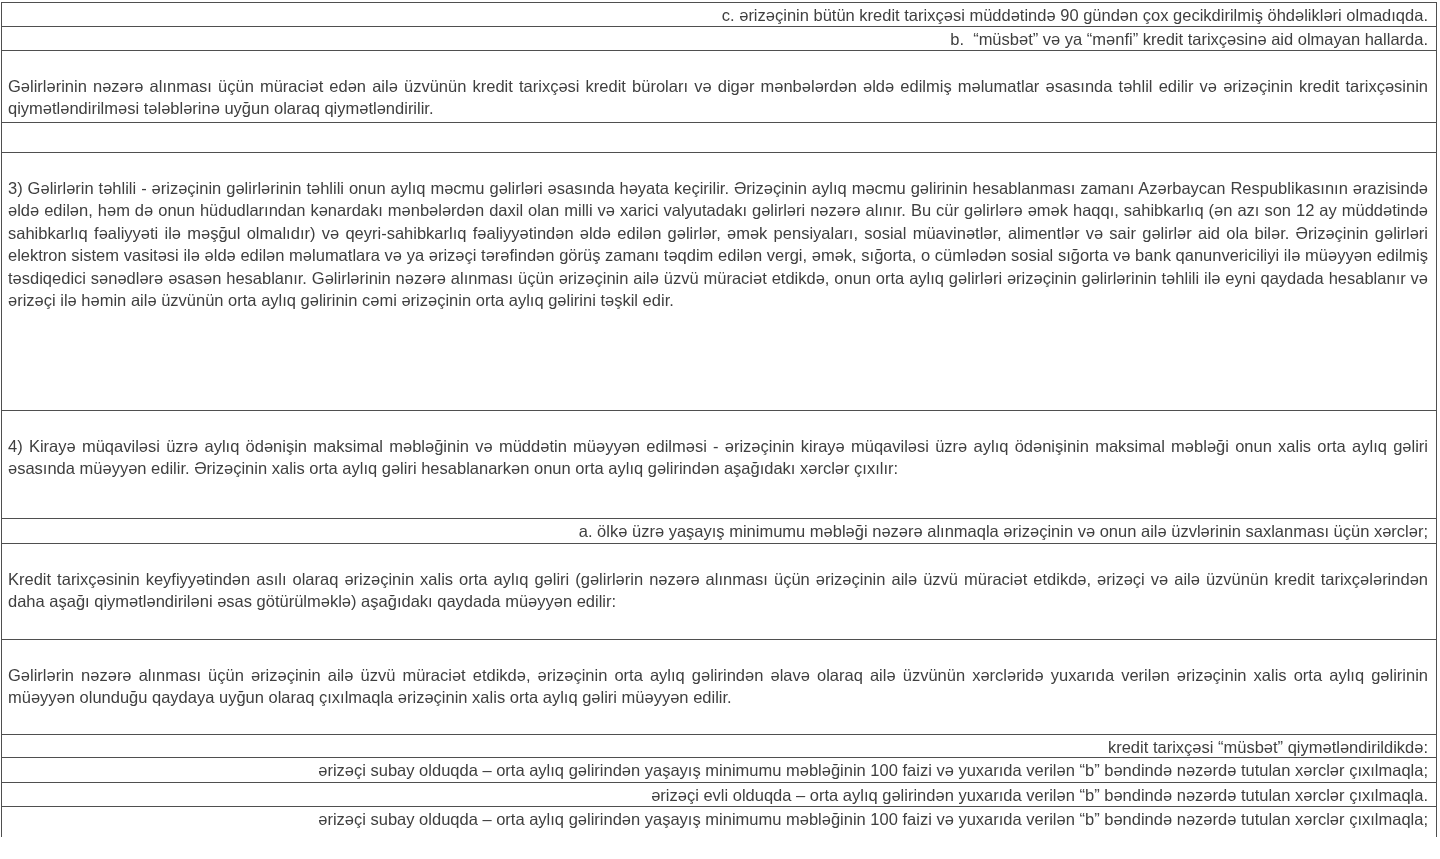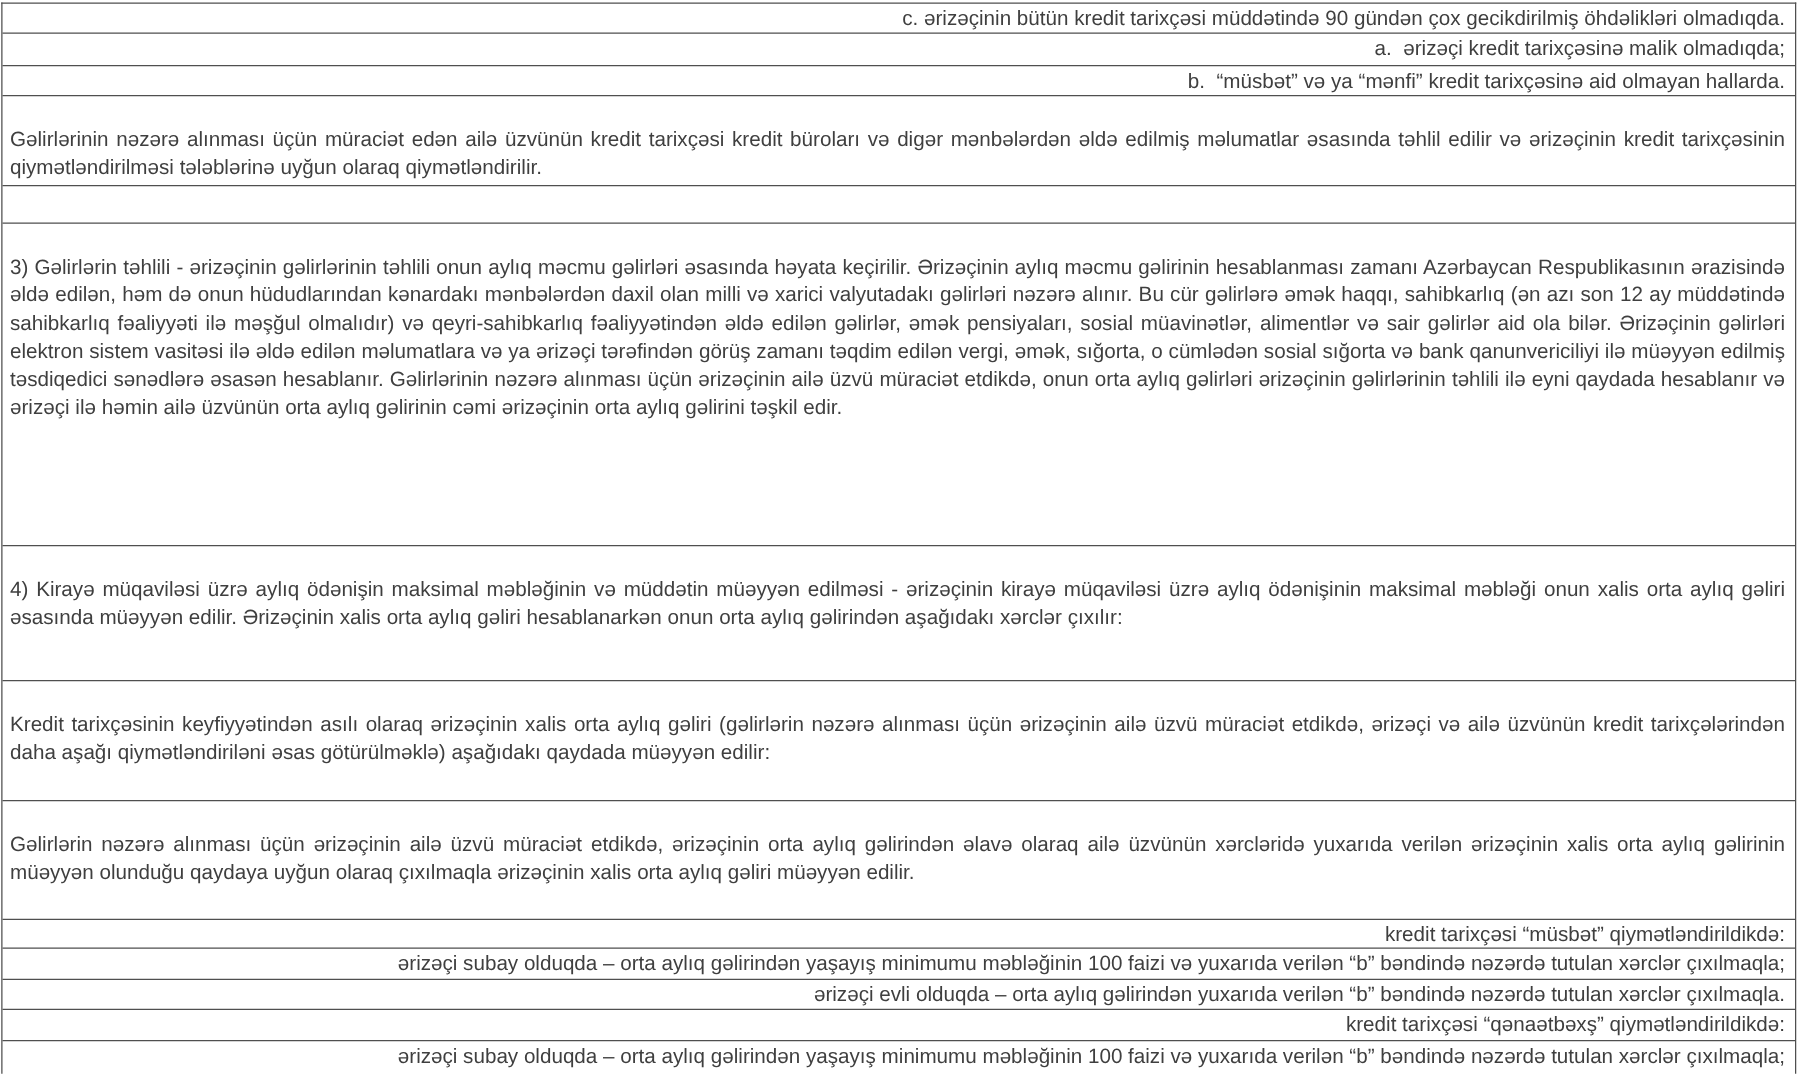--- a/index.html
+++ b/index.html
@@ -39,26 +39,25 @@
   .row.cut{
     border-bottom:none;
   }
   .bold{font-weight:normal;}
 </style>
 </head>
 <body>
 
 <div class="doc-table">
   <div class="row" style="height:24px"><span>c. ərizəçinin bütün kredit tarixçəsi müddətində 90 gündən çox gecikdirilmiş öhdəlikləri olmadıqda.</span></div>
-  <div class="row" style="height:26px"><span>a.&nbsp; ərizəçi kredit tarixçəsinə malik olmadıqda;</span></div>
   <div class="row" style="height:24px"><span>b.&nbsp; “müsbət” və ya “mənfi” kredit tarixçəsinə aid olmayan hallarda.</span></div>
   <div class="row justify" style="height:49px"><span>Gəlirlərinin nəzərə alınması üçün müraciət edən ailə üzvünün kredit tarixçəsi kredit büroları və digər mənbələrdən əldə edilmiş məlumatlar əsasında təhlil edilir və ərizəçinin kredit tarixçəsinin qiymətləndirilməsi tələblərinə uyğun olaraq qiymətləndirilir.</span></div>
   <div class="row" style="height:30px"><span></span></div>
   <div class="row justify" style="height:235px"><span>3) Gəlirlərin təhlili - ərizəçinin gəlirlərinin təhlili onun aylıq məcmu gəlirləri əsasında həyata keçirilir. Ərizəçinin aylıq məcmu gəlirinin hesablanması zamanı Azərbaycan Respublikasının ərazisində əldə edilən, həm də onun hüdudlarından kənardakı mənbələrdən daxil olan milli və xarici valyutadakı gəlirləri nəzərə alınır. Bu cür gəlirlərə əmək haqqı, sahibkarlıq (ən azı son 12 ay müddətində sahibkarlıq fəaliyyəti ilə məşğul olmalıdır) və qeyri-sahibkarlıq fəaliyyətindən əldə edilən gəlirlər, əmək pensiyaları, sosial müavinətlər, alimentlər və sair gəlirlər aid ola bilər. Ərizəçinin gəlirləri elektron sistem vasitəsi ilə əldə edilən məlumatlara və ya ərizəçi tərəfindən görüş zamanı təqdim edilən vergi, əmək, sığorta, o cümlədən sosial sığorta və bank qanunvericiliyi ilə müəyyən edilmiş təsdiqedici sənədlərə əsasən hesablanır. Gəlirlərinin nəzərə alınması üçün ərizəçinin ailə üzvü müraciət etdikdə, onun orta aylıq gəlirləri ərizəçinin gəlirlərinin təhlili ilə eyni qaydada hesablanır və ərizəçi ilə həmin ailə üzvünün orta aylıq gəlirinin cəmi ərizəçinin orta aylıq gəlirini təşkil edir.</span></div>
   <div class="row justify" style="height:85px"><span>4) Kirayə müqaviləsi üzrə aylıq ödənişin maksimal məbləğinin və müddətin müəyyən edilməsi - ərizəçinin kirayə müqaviləsi üzrə aylıq ödənişinin maksimal məbləği onun xalis orta aylıq gəliri əsasında müəyyən edilir. Ərizəçinin xalis orta aylıq gəliri hesablanarkən onun orta aylıq gəlirindən aşağıdakı xərclər çıxılır:</span></div>
+  <div class="row" style="height:25px"><span>a. ölkə üzrə yaşayış minimumu məbləği nəzərə alınmaqla ərizəçinin və onun ailə üzvlərinin saxlanması üçün xərclər;</span></div>
   <div class="row justify" style="height:73px"><span>Kredit tarixçəsinin keyfiyyətindən asılı olaraq ərizəçinin xalis orta aylıq gəliri (gəlirlərin nəzərə alınması üçün ərizəçinin ailə üzvü müraciət etdikdə, ərizəçi və ailə üzvünün kredit tarixçələrindən daha aşağı qiymətləndiriləni əsas götürülməklə) aşağıdakı qaydada müəyyən edilir:</span></div>
   <div class="row justify" style="height:72px"><span>Gəlirlərin nəzərə alınması üçün ərizəçinin ailə üzvü müraciət etdikdə, ərizəçinin orta aylıq gəlirindən əlavə olaraq ailə üzvünün xərcləridə yuxarıda verilən ərizəçinin xalis orta aylıq gəlirinin müəyyən olunduğu qaydaya uyğun olaraq çıxılmaqla ərizəçinin xalis orta aylıq gəliri müəyyən edilir.</span></div>
   <div class="row" style="height:23px"><span>kredit tarixçəsi </span><span class="bold">“müsbət”</span><span> qiymətləndirildikdə:</span></div>
   <div class="row" style="height:25px"><span>ərizəçi subay olduqda – orta aylıq gəlirindən yaşayış minimumu məbləğinin 100 faizi və yuxarıda verilən “b” bəndində nəzərdə tutulan xərclər çıxılmaqla;</span></div>
   <div class="row" style="height:24px"><span>ərizəçi evli olduqda – orta aylıq gəlirindən yuxarıda verilən “b” bəndində nəzərdə tutulan xərclər çıxılmaqla.</span></div>
-  <div class="row" style="height:25px"><span>kredit tarixçəsi </span><span class="bold">“qənaətbəxş”</span><span> qiymətləndirildikdə:</span></div>
   <div class="row cut" style="height:30px"><span>ərizəçi subay olduqda – orta aylıq gəlirindən yaşayış minimumu məbləğinin 100 faizi və yuxarıda verilən “b” bəndində nəzərdə tutulan xərclər çıxılmaqla;</span></div>
 </div>
 
 </body></html>

